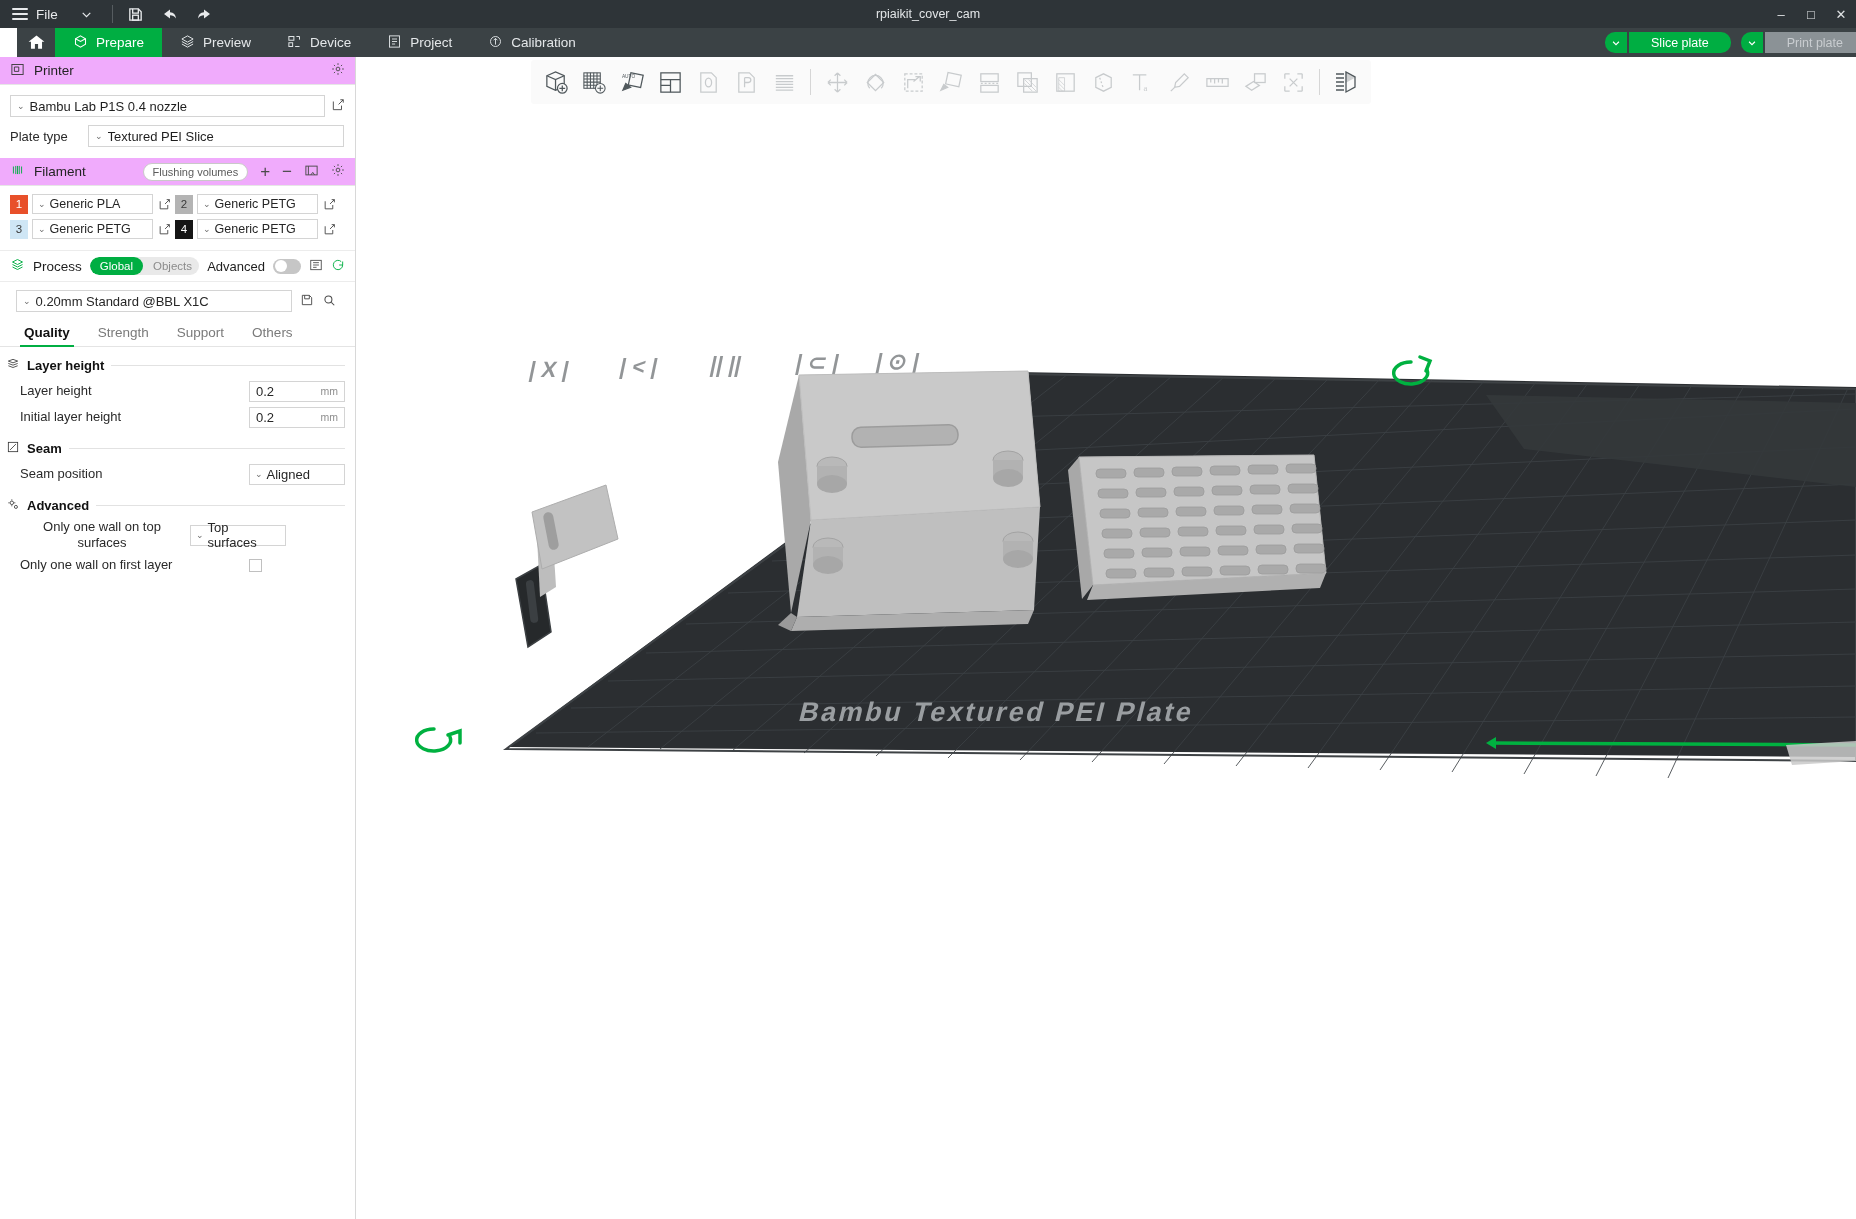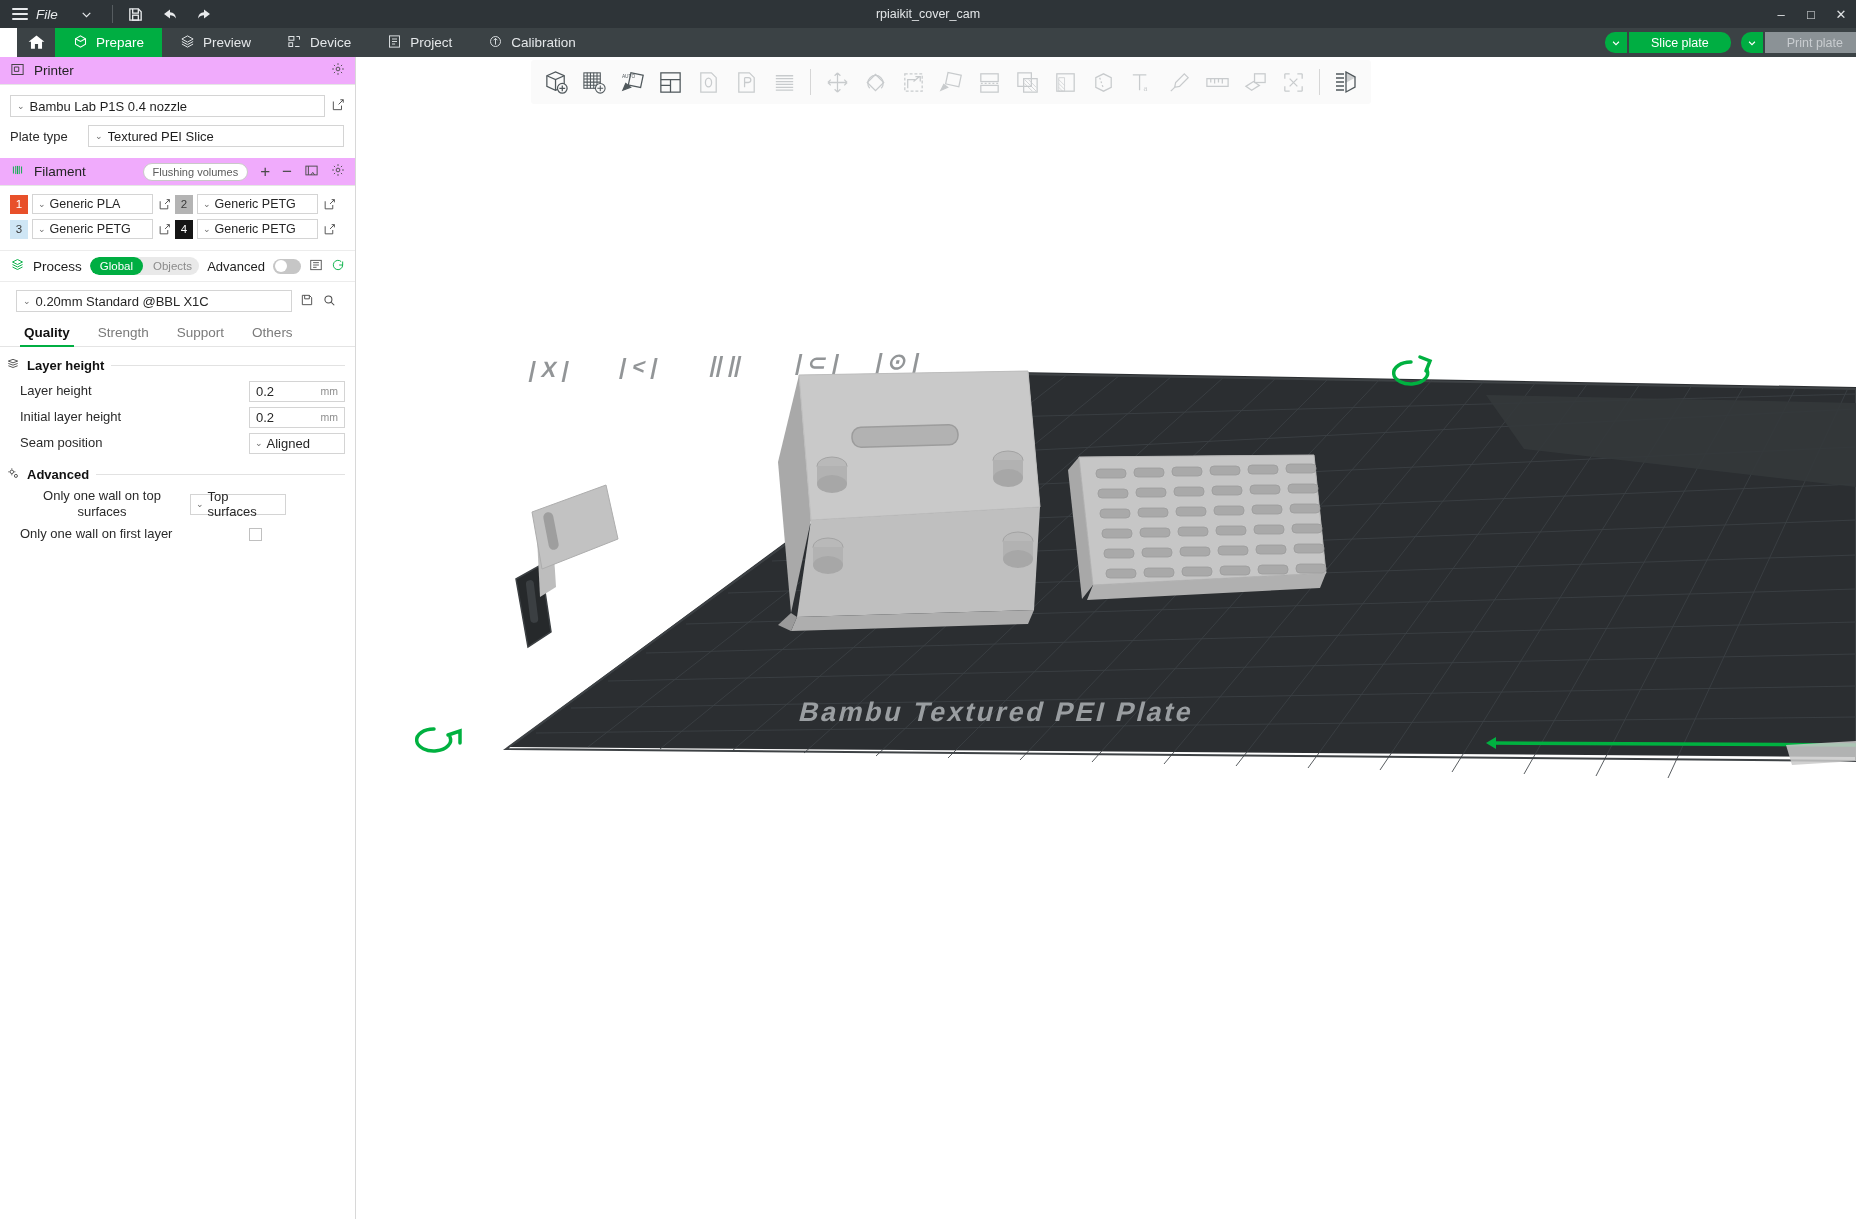--- a/index.html
+++ b/index.html
@@ -8,21 +8,21 @@
     font-family: "Liberation Sans", sans-serif;
     background: #ffffff; overflow: hidden;
   }
   body { position: relative; }
 
   
   #titlebar {
     position: absolute; top: 0; left: 0; width: 1856px; height: 28px;
     background: #2e3438; display: flex; align-items: center;
   }
-  #titlebar .left { display: flex; align-items: center; height: 28px; font-style: italic; }
+  #titlebar .left { display: flex; align-items: center; height: 28px; }
   .tb-btn {
     display: flex; align-items: center; justify-content: center;
     height: 28px; color: #e8eaec;
   }
   .file-menu { padding: 0 10px 0 12px; gap: 8px; font-size: 13.5px; }
   .hamburger { display: inline-block; width: 16px; }
   .hamburger i { display: block; height: 2px; background: #e8eaec; margin: 3px 0; border-radius: 1px; }
   .caret-btn { width: 38px; }
   .tb-sep { width: 1px; height: 18px; background: #565c60; margin: 0 6px; }
   .icon-btn { width: 34px; }
@@ -492,20 +492,30 @@
     </span>
   </div>
   <div class="opt">
     <span class="ol">Initial layer height</span>
     <span class="numbox">
       <span>0.2</span>
       <span class="unit">mm</span>
     </span>
   </div>
 
+  <div class="grp">
+    <span>
+      <svg width="14" height="14" viewBox="0 0 24 24" fill="none" stroke="#333" stroke-width="1.4">
+          <rect x="4" y="4" width="16" height="16"></rect>
+          <path d="M7 17l10-10"></path>
+        </svg>
+    </span>
+    <span class="gl">Seam</span>
+    <span class="line"></span>
+  </div>
   <div class="opt">
     <span class="ol">Seam position</span>
     <span class="selbox">
       <span class="chev">⌄</span>
       <span>Aligned</span>
     </span>
   </div>
 
   <div class="grp">
     <span>

